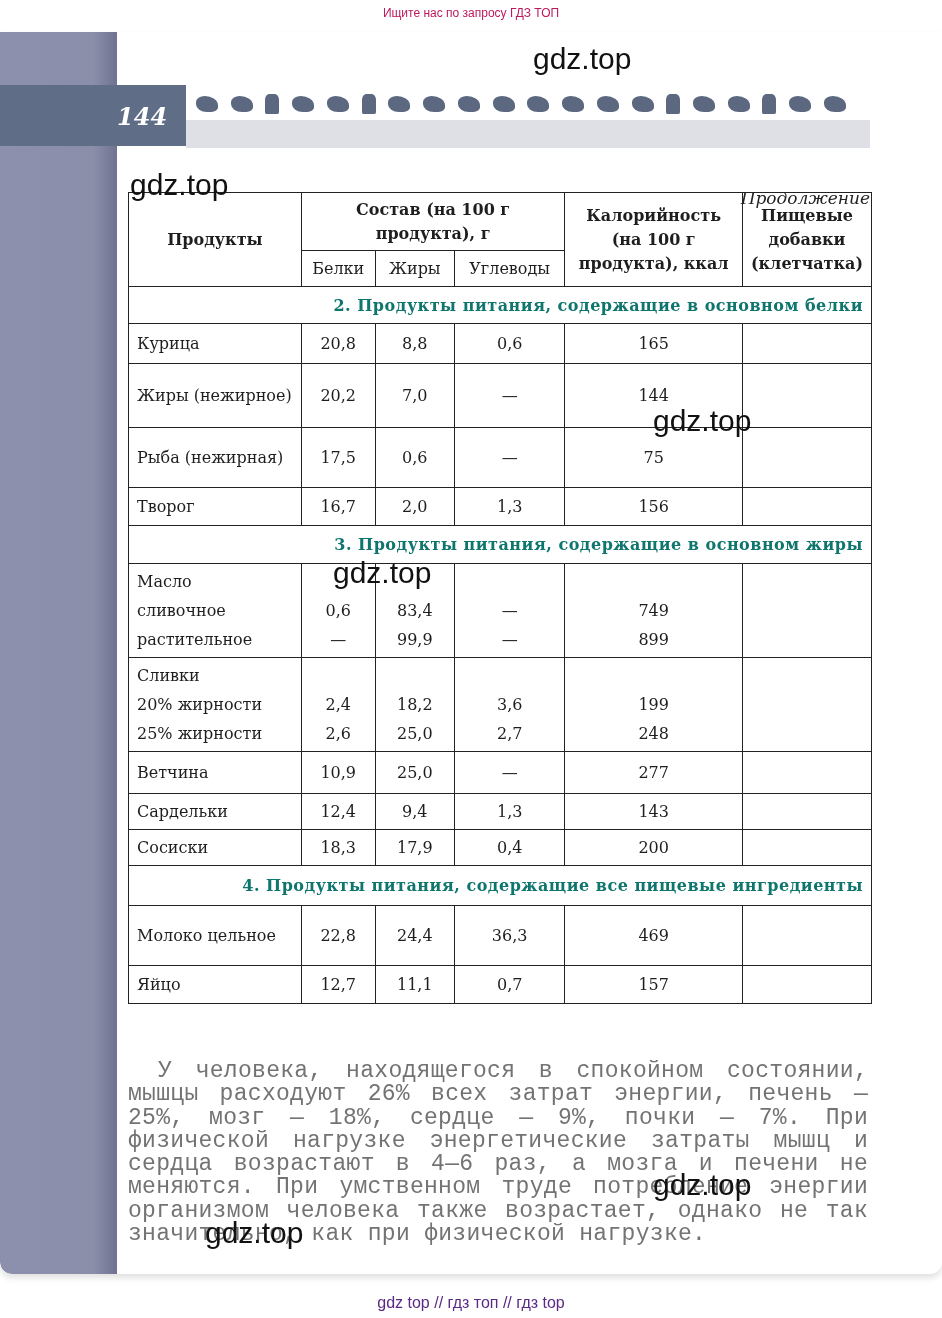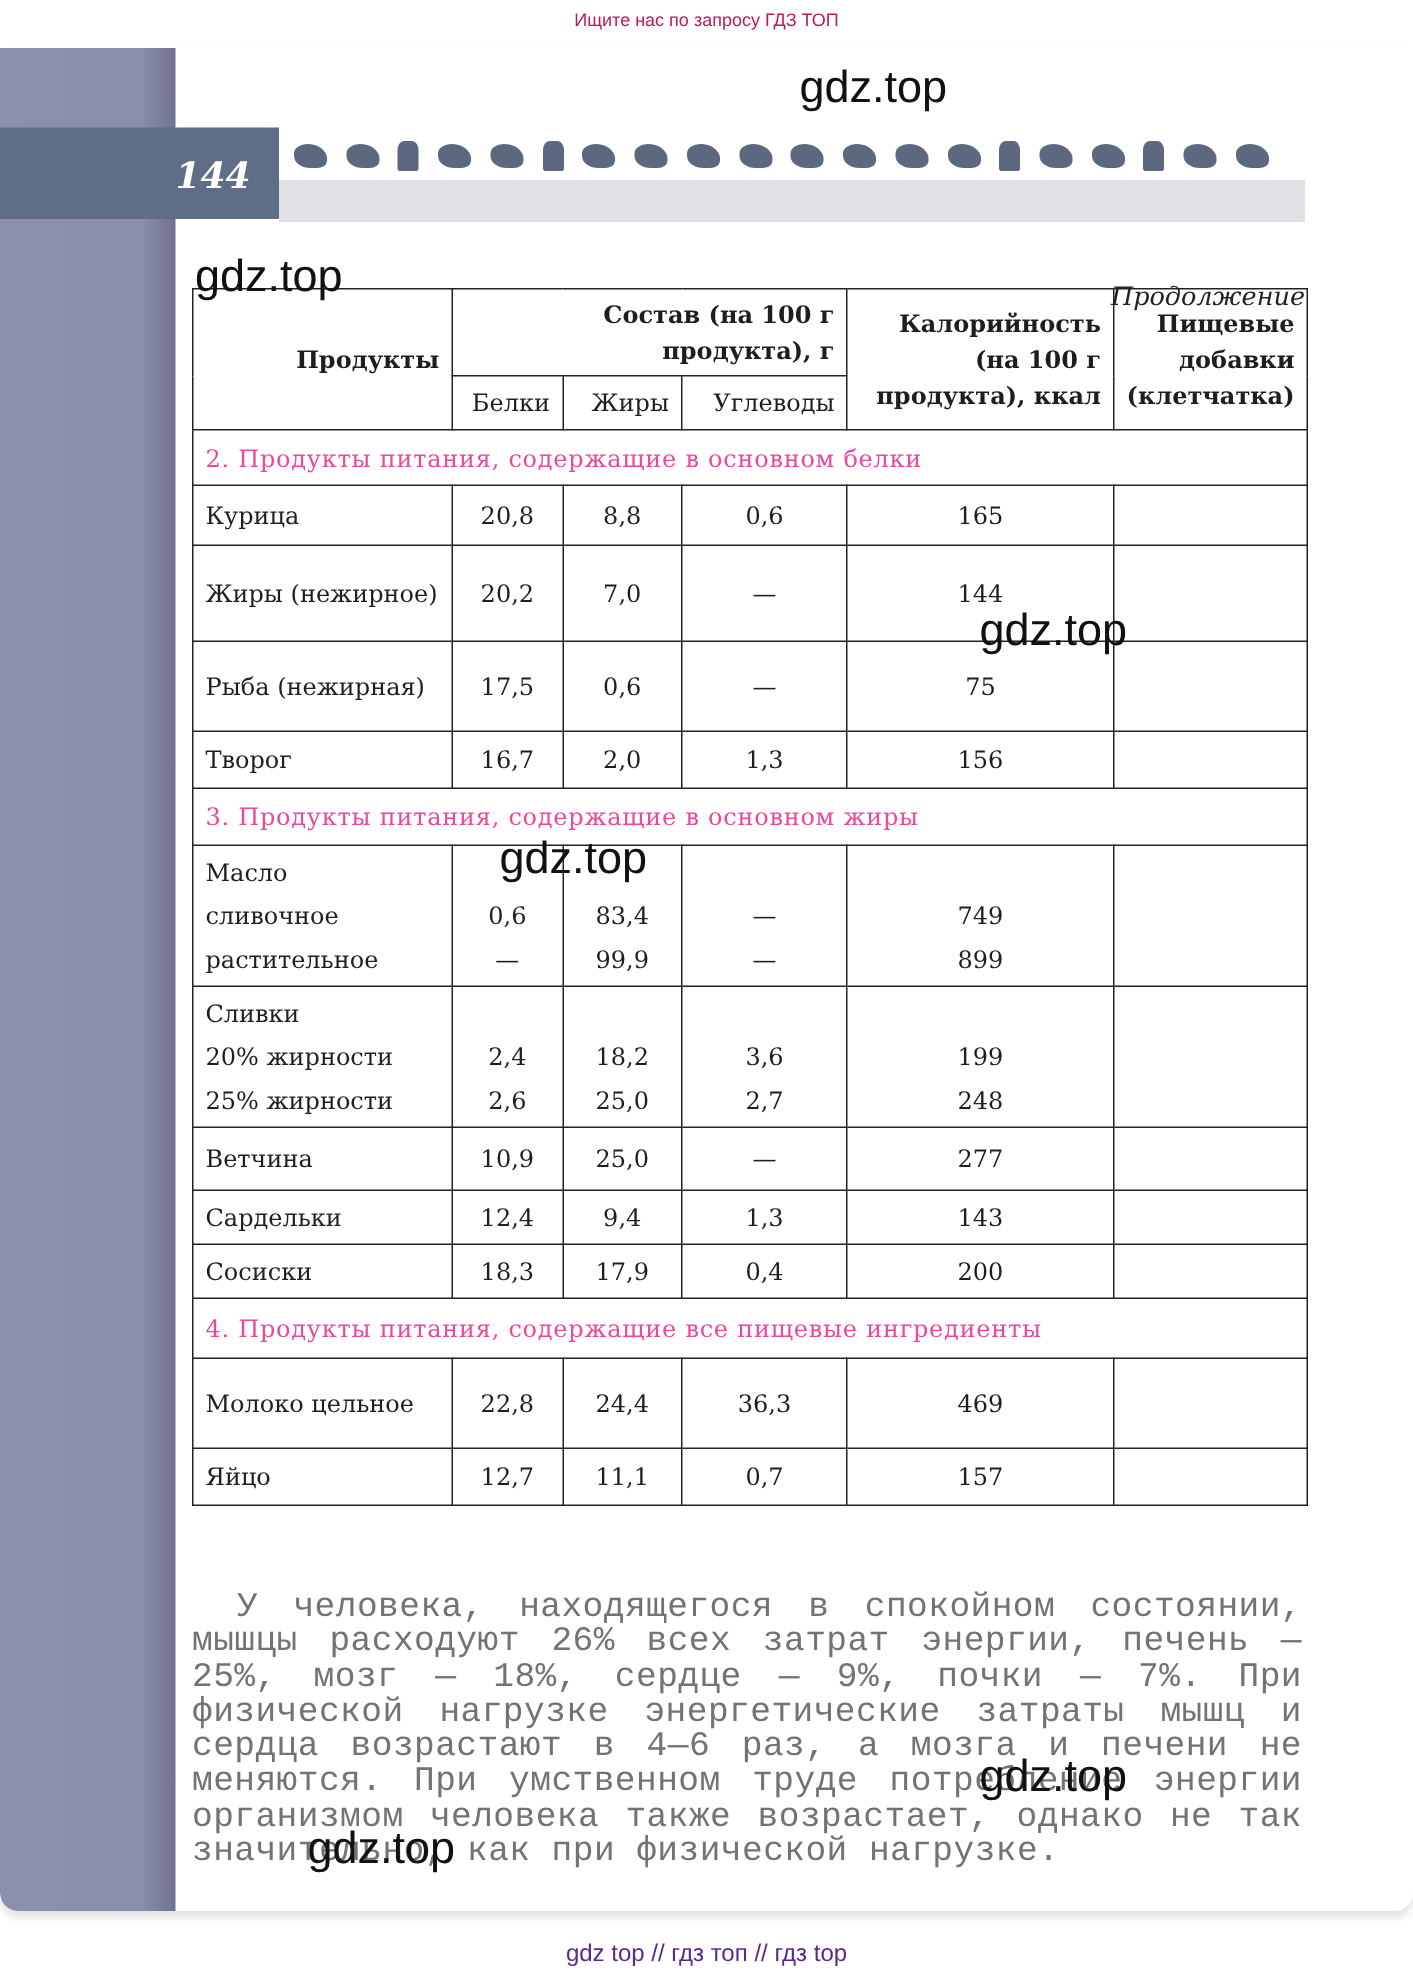--- a/index.html
+++ b/index.html
@@ -11,25 +11,25 @@
   .page-num { position:absolute; top:70px; left:117px; font-family:"DejaVu Serif", serif; font-style:italic; font-weight:bold; font-size:24px; color:#ffffff; }
   .animal-row { position:absolute; top:58px; left:196px; width:650px; height:28px; display:flex; justify-content:space-between; align-items:center; }
   .animal { width:22px; height:16px; background:#5b6880; border-radius:40% 60% 30% 50%; }
   .animal.tall { height:20px; width:14px; border-radius:30% 30% 10% 10%; }
   .chapter-bar { position:absolute; top:88px; left:186px; width:684px; height:28px; background:#dfe0e6; }
   .chapter-title { position:absolute; top:92px; right:72px; font-family:"DejaVu Sans", sans-serif; font-style:italic; font-size:16.5px; color:#3b3d49; letter-spacing:0.2px; }
   .watermark { position:absolute; font-family:"Liberation Sans", sans-serif; font-size:30px; color:#111111; }
   .continuation { position:absolute; top:128px; right:72px; font-style:italic; font-size:17px; color:#222;margin-top:28px; }
   table.nutr { position:absolute; top:160px; left:128px; width:744px; border-collapse:collapse; font-family:"DejaVu Serif", serif; font-size:16px; color:#1e1e1e; }
   table.nutr td, table.nutr th { border:1.5px solid #222; padding:0 8px; }
-  table.nutr th { font-weight:bold; text-align:right; line-height:24px; }
+  table.nutr th { font-weight:bold; text-align:center; line-height:24px; }
   th.sub { font-weight:normal !important; }
   td.prod { text-align:left; line-height:23px; }
   td.num { text-align:center; }
-  td.section { text-align:left; font-weight:normal; color:#ec4899; letter-spacing:0.5px; }
+  td.section { text-align:right; font-weight:bold; color:#0f766e; letter-spacing:0.5px; }
   .stack div { line-height:29px; }
   .paragraph { position:absolute; top:1028px; left:128px; width:740px; font-family:Liberation Mono, monospace; font-size:23px; line-height:23.3px; color:#737373; text-align:justify; text-indent:30px; letter-spacing:0.3px; }
   .footer-links { position:absolute; top:1294px; left:0; width:942px; text-align:center; font-family:"Liberation Sans", sans-serif; font-size:16px; color:#5b2a86; }
 </style>
 </head>
 <body>
 
 <div class="top-banner">Ищите нас по запросу ГДЗ ТОП</div>
 
 <div class="page">

